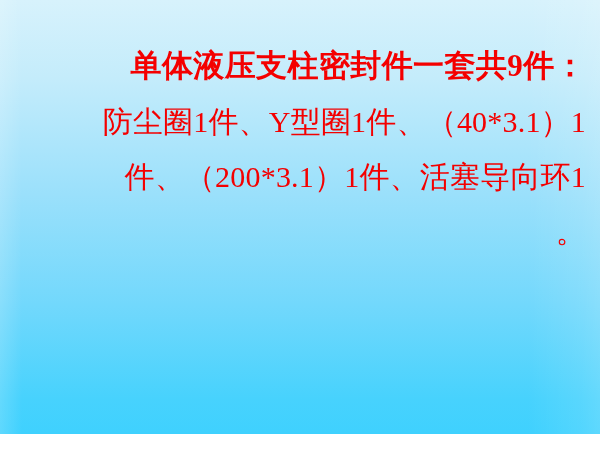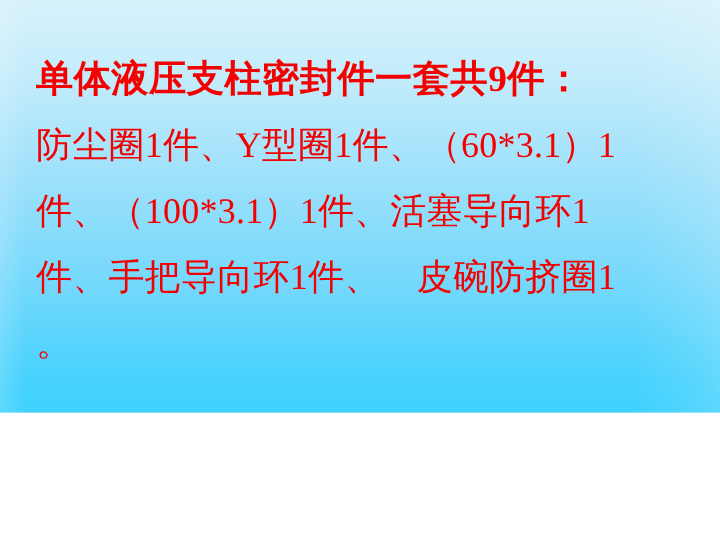--- a/index.html
+++ b/index.html
@@ -3,25 +3,26 @@
 <meta charset="utf-8">
 <style>
   html, body {
     margin: 0;
     padding: 0;
     background: #ffffff;
   }
   #slide {
     position: relative;
     width: 600px;
-    height: 344px;
+    height: 434px;
     overflow: hidden;
     background: linear-gradient(to bottom, #d7f2fc 0%, #c4ecfb 18%, #9ae0fb 45%, #72d8fc 70%, #47d2fd 92%, #3fd1fe 100%);
     box-sizing: border-box;
     font-family: "Liberation Serif", "DejaVu Serif", serif;
+    text-align: right;
   }
   
   #sheen {
     position: absolute;
     inset: 0;
     pointer-events: none;
     background: linear-gradient(to right,
         rgba(255,255,255,0.16) 0px,
         rgba(255,255,255,0.10) 8px,
         rgba(255,255,255,0.00) 22px,
@@ -60,23 +61,22 @@
 <body>
 
 <div id="slide">
 
   <div id="sheen"></div>
 
   <div id="text-block">
 
     <div class="title-line">单体液压支柱密封件一套共9件：</div>
 
-    <div class="line body-line">防尘圈1件、Y型圈1件、（60*3.1）1</div>
+    <div class="line body-line">防尘圈1件、Y型圈1件、（40*3.1）1</div>
 
-    <div class="line body-line">件、（100*3.1）1件、活塞导向环1</div>
+    <div class="line body-line">件、（200*3.1）1件、活塞导向环1</div>
 
-    <div class="line body-line">件、手把导向环1件、　皮碗防挤圈1</div>
 
 
     <div class="line body-line">。</div>
 
   </div>
 </div>
 
 </body></html>

